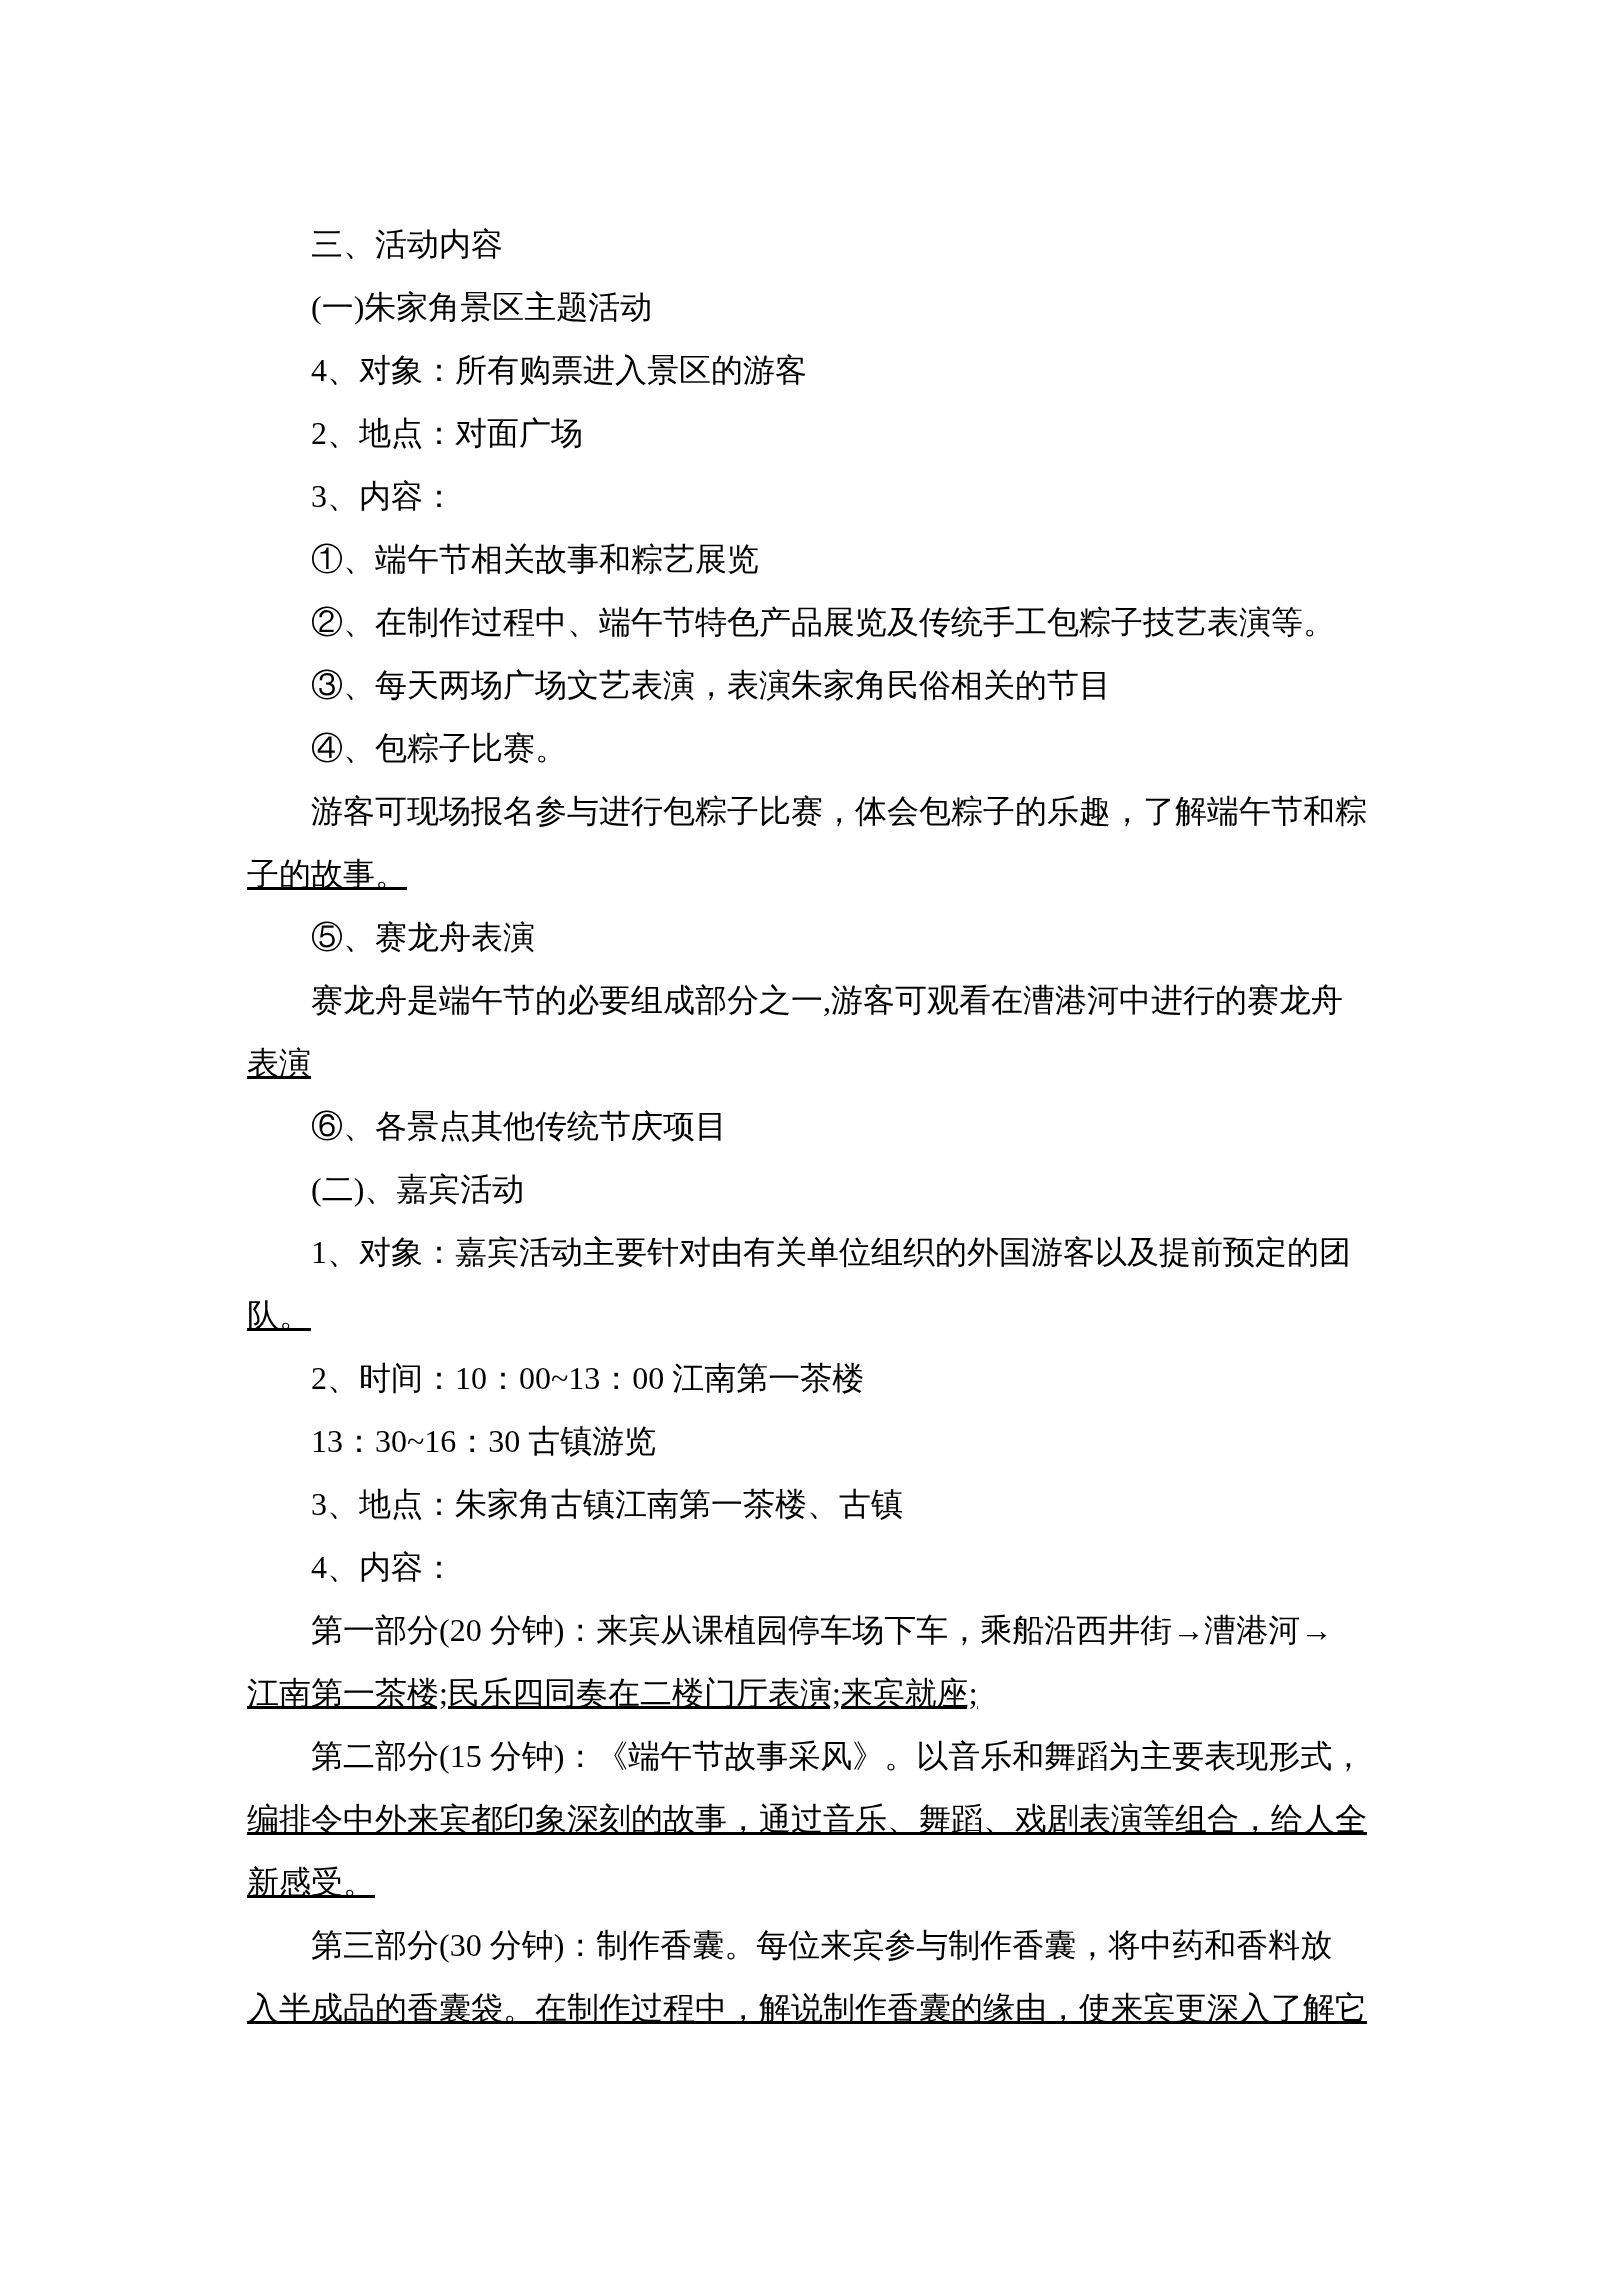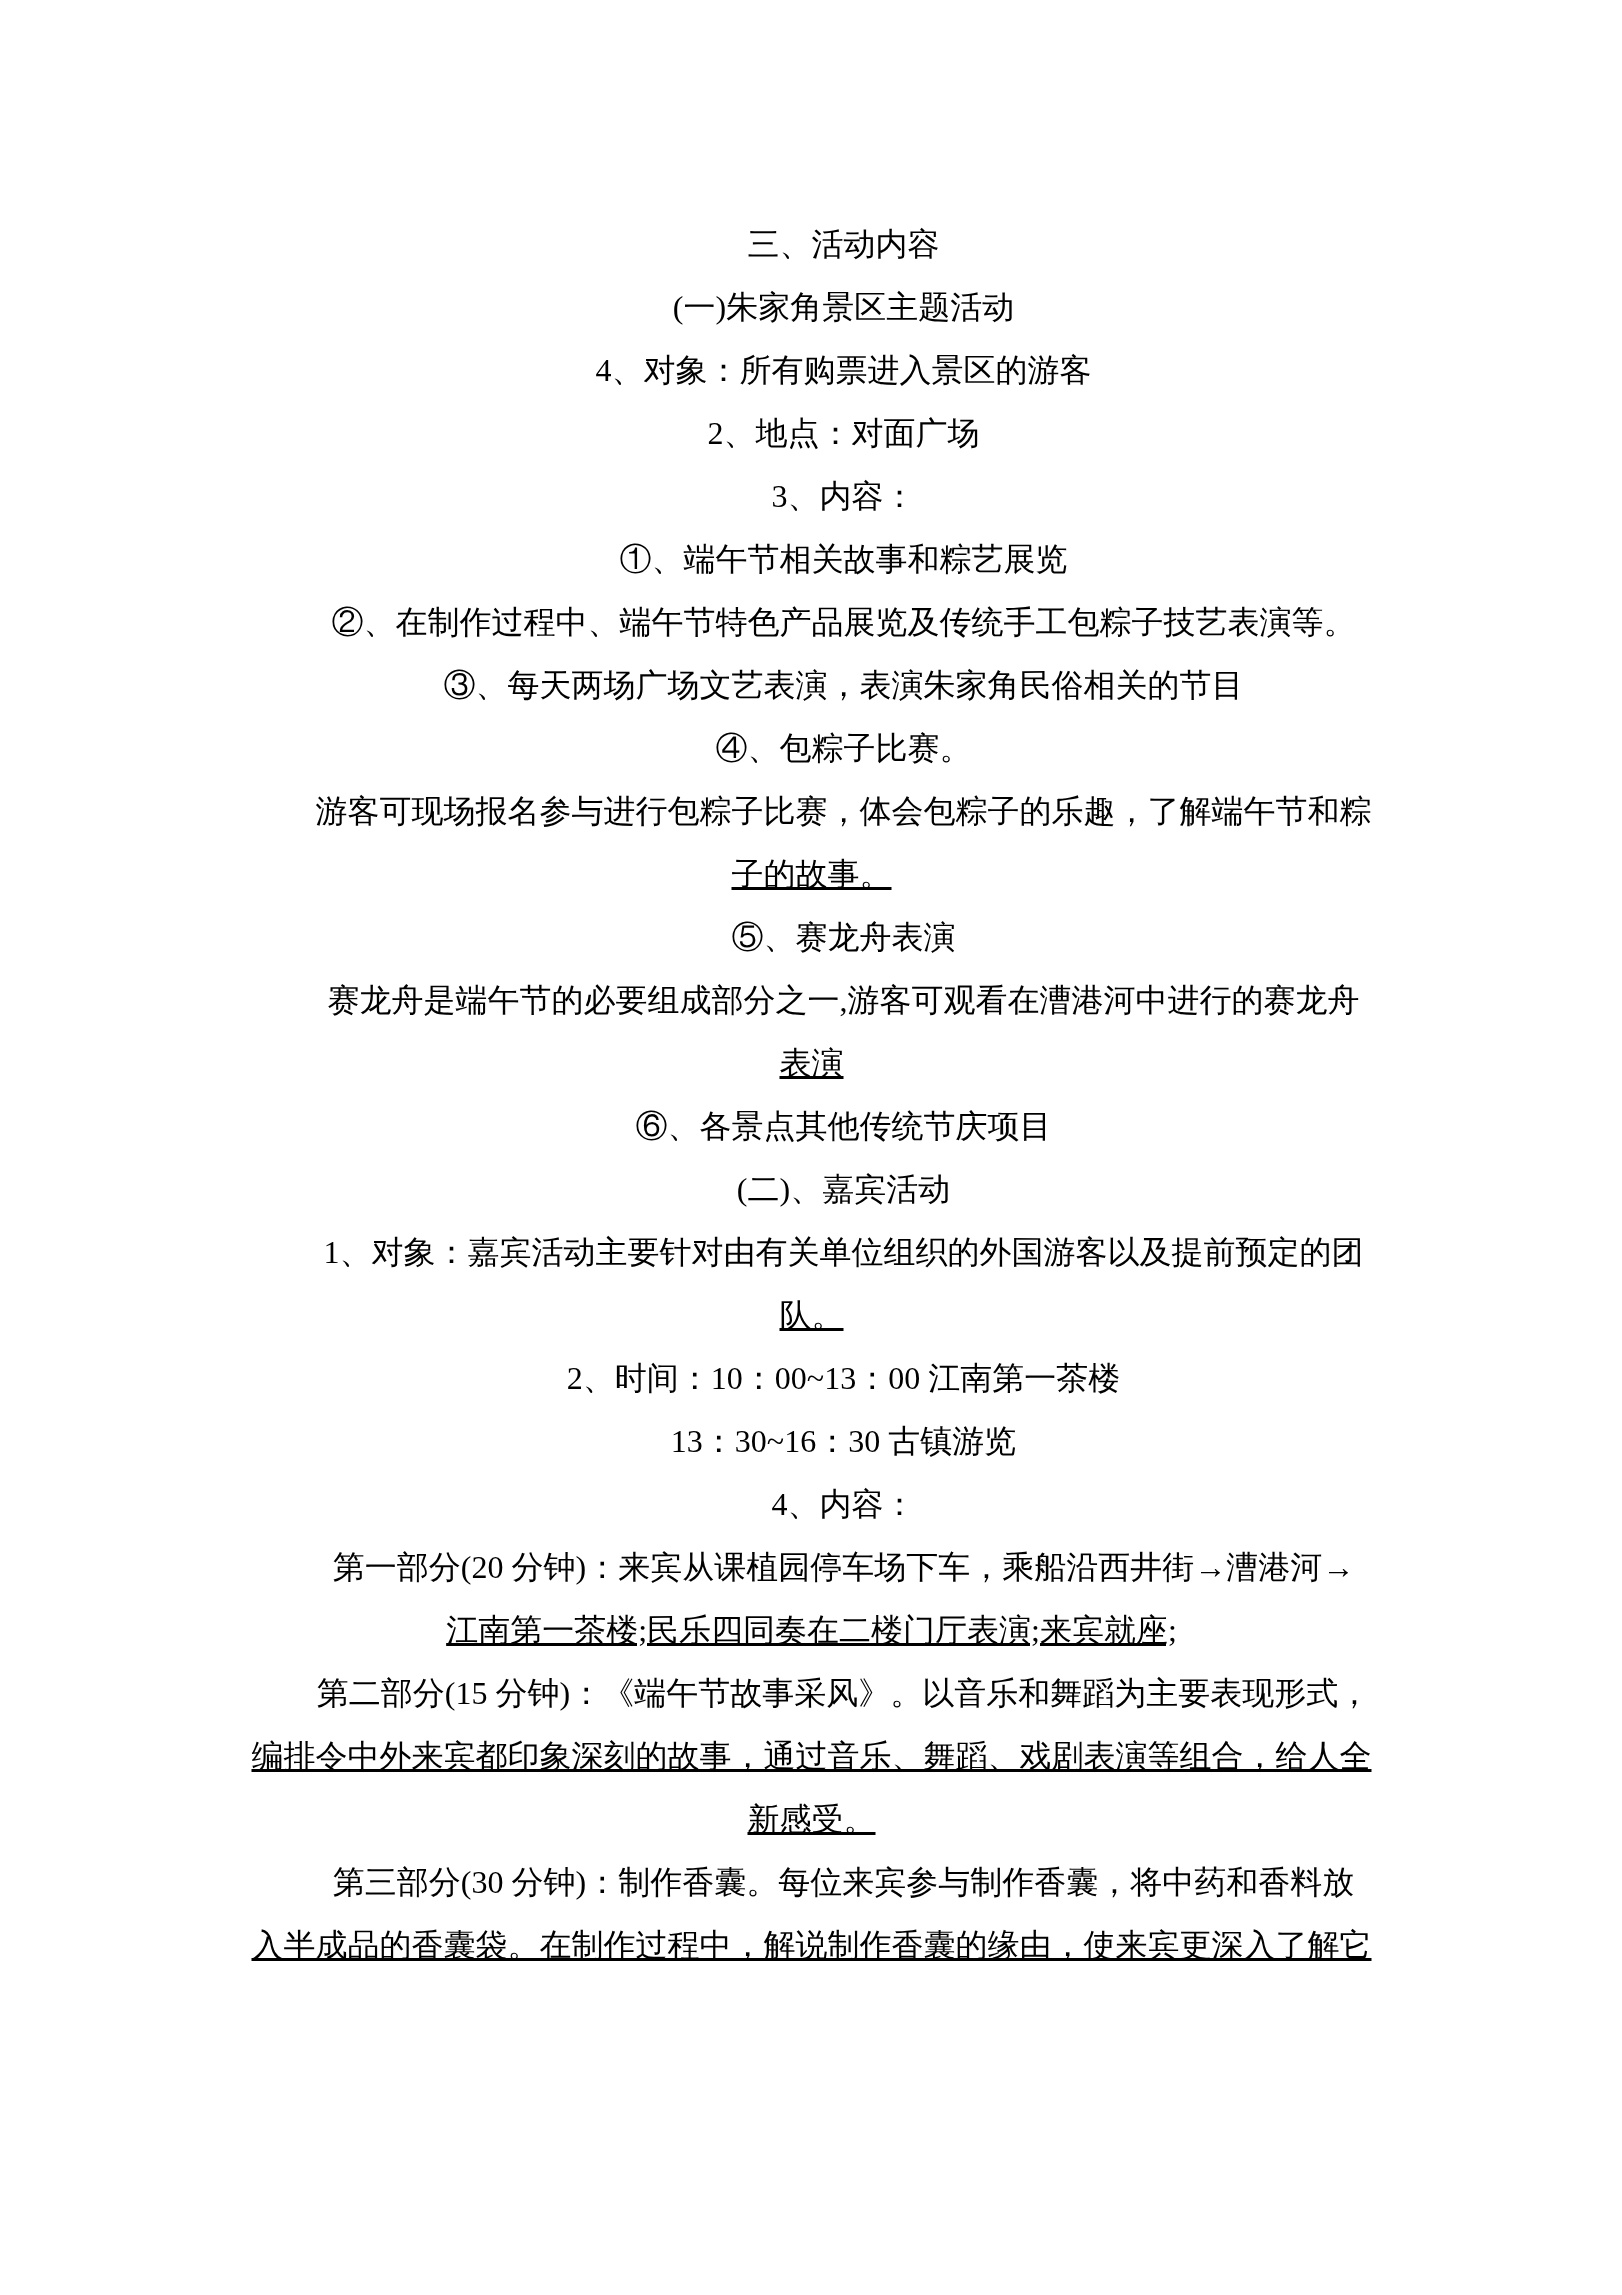--- a/index.html
+++ b/index.html
@@ -24,21 +24,20 @@
     font-size: 32px;
     line-height: 63px;
     color: #000000;
   }
   p.ln {
     margin: 0;
     padding: 0;
     height: 63px;
     white-space: nowrap;
     font-kerning: none;
-    text-align: center;
   }
   p.ind {
     text-indent: 2em;
   }
   p.flush {
     text-indent: 0;
     text-decoration: underline;
   }
 </style>
 </head>
@@ -59,20 +58,21 @@
     <p class="ln flush">子的故事。</p>
     <p class="ln ind">⑤、赛龙舟表演</p>
     <p class="ln ind">赛龙舟是端午节的必要组成部分之一,游客可观看在漕港河中进行的赛龙舟</p>
     <p class="ln flush">表演</p>
     <p class="ln ind">⑥、各景点其他传统节庆项目</p>
     <p class="ln ind">(二)、嘉宾活动</p>
     <p class="ln ind">1、对象：嘉宾活动主要针对由有关单位组织的外国游客以及提前预定的团</p>
     <p class="ln flush">队。</p>
     <p class="ln ind">2、时间：10：00~13：00 江南第一茶楼</p>
     <p class="ln ind">13：30~16：30 古镇游览</p>
+    <p class="ln ind">3、地点：朱家角古镇江南第一茶楼、古镇</p>
     <p class="ln ind">4、内容：</p>
     <p class="ln ind">第一部分(20 分钟)：来宾从课植园停车场下车，乘船沿西井街→漕港河→</p>
     <p class="ln flush">江南第一茶楼;民乐四同奏在二楼门厅表演;来宾就座;</p>
     <p class="ln ind">第二部分(15 分钟)：《端午节故事采风》。以音乐和舞蹈为主要表现形式，</p>
     <p class="ln flush">编排令中外来宾都印象深刻的故事，通过音乐、舞蹈、戏剧表演等组合，给人全</p>
     <p class="ln flush">新感受。</p>
     <p class="ln ind">第三部分(30 分钟)：制作香囊。每位来宾参与制作香囊，将中药和香料放</p>
     <p class="ln flush">入半成品的香囊袋。在制作过程中，解说制作香囊的缘由，使来宾更深入了解它</p>
   </div>
 </div>

